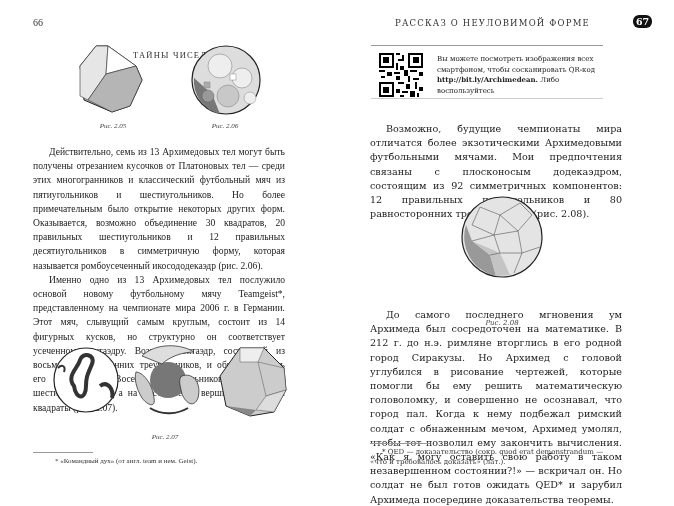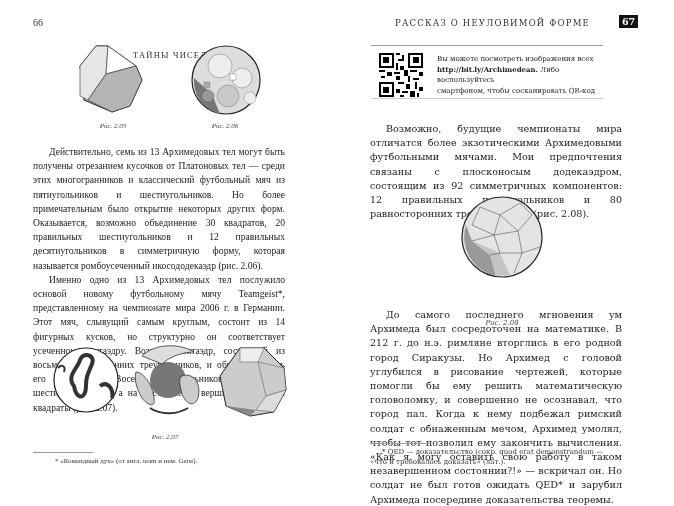--- a/index.html
+++ b/index.html
@@ -75,21 +75,21 @@
     <polygon points="8,60 32,70 38,64" fill="#888"></polygon>
   </svg>
   <div class="cap" style="left:140px;top:433px;width:50px;">Рис. 2.07</div>
 
   <div class="fn-rule" style="left:33px;top:452px;"></div>
   <div class="footnote" style="left:55px;top:456px;width:240px;">* «Командный дух» (от англ. team и нем. Geist).</div>
 </div>
 
 <div class="page right">
   <div class="run-head" style="left:58px;">РАССКАЗ О НЕУЛОВИМОЙ ФОРМЕ</div>
-  <div class="pnum-box" style="left:282px;">67</div>
+  <div class="pnum-box" style="left:296px;border-radius:6px;">67</div>
 
   <div class="qrbox">
     <svg class="qr" viewBox="0 0 21 21" shape-rendering="crispEdges">
       <rect width="21" height="21" fill="#fff"></rect>
       <g fill="#000">
         <rect x="0" y="0" width="7" height="7"></rect>
           <rect x="1" y="1" width="5" height="5" fill="#fff"></rect>
           <rect x="2" y="2" width="3" height="3"></rect>
         <rect x="14" y="0" width="7" height="7"></rect>
           <rect x="15" y="1" width="5" height="5" fill="#fff"></rect>
@@ -118,22 +118,22 @@
         <rect x="8" y="17" width="2" height="2"></rect>
           <rect x="11" y="18" width="3" height="1"></rect>
           <rect x="15" y="18" width="2" height="3"></rect>
         <rect x="19" y="16" width="2" height="2"></rect>
           <rect x="10" y="20" width="2" height="1"></rect>
           <rect x="18" y="19" width="1" height="2"></rect>
       </g>
     </svg>
     <div class="qrtext">
       <div>Вы можете посмотреть изображения всех</div>
+      <div>смартфоном, чтобы сосканировать QR-код</div>
       <div><b>http://bit.ly/Archimedean.</b><span> Либо воспользуйтесь</span></div>
-      <div>смартфоном, чтобы сосканировать QR-код</div>
     </div>
   </div>
 
   <div class="body-text" style="left:33px;top:122px;width:252px;">
     <p>Возможно, будущие чемпионаты мира отличатся более экзотическими Архимедовыми футбольными мячами. Мои предпочтения связаны с плосконосым додекаэдром, состоящим из 92 симметричных компонентов: 12 правильных пятиугольников и 80 равносторонних треугольников (рис. 2.08).</p>
   </div>
 
   <svg style="left:123px;top:195px;" width="84" height="84" viewBox="0 0 84 84">
     <circle cx="42" cy="42" r="40" fill="#e4e4e4" stroke="#222" stroke-width="1.2"></circle>
     <path d="M6,30 A40,40 0 0 0 36,81 L30,60 L12,46 Z" fill="#999"></path>

